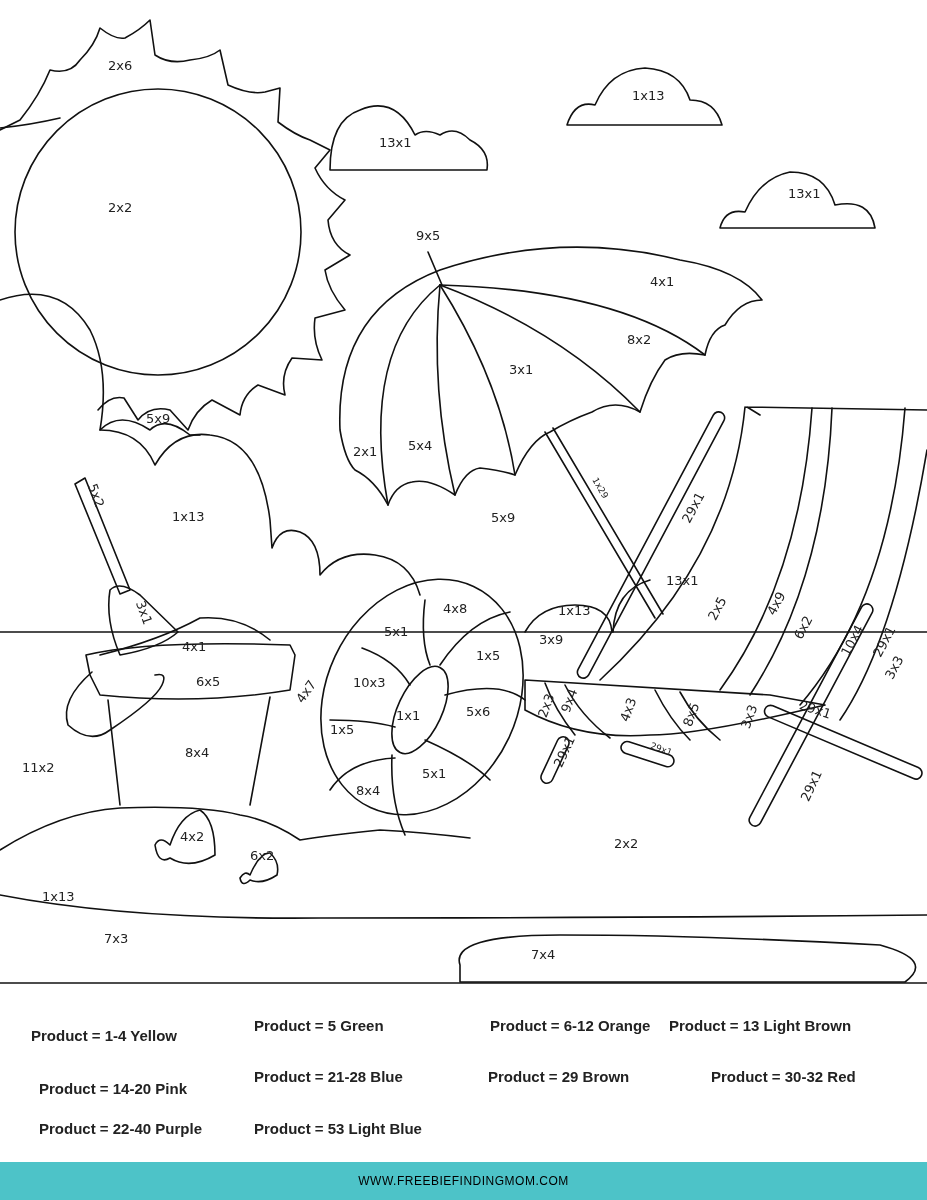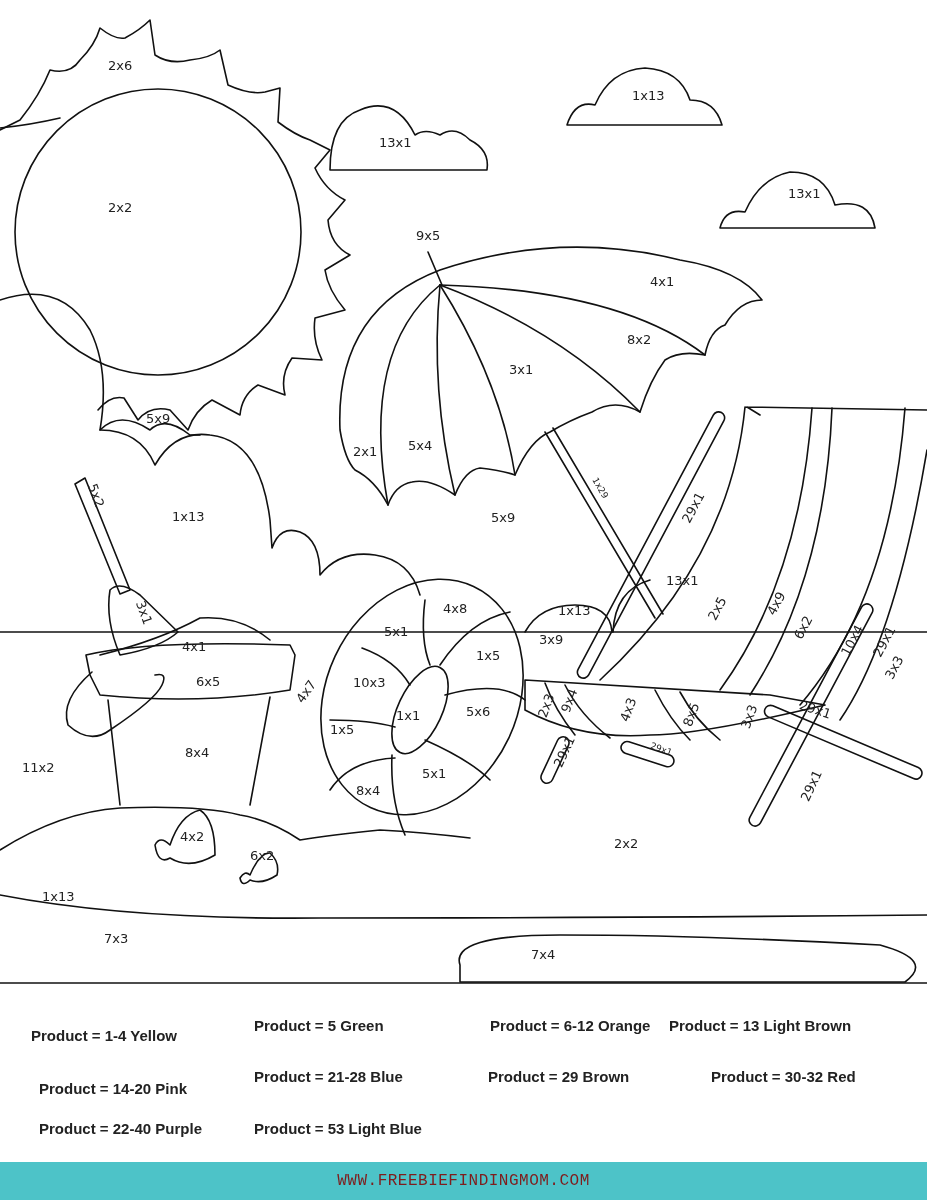--- a/index.html
+++ b/index.html
@@ -4,21 +4,21 @@
 <style>
   html,body{margin:0;padding:0;background:#fff;}
   body{width:927px;height:1200px;position:relative;overflow:hidden;font-family:"Liberation Sans",sans-serif;}
   #scene{position:absolute;left:0;top:0;width:927px;height:985px;}
   #scene svg{position:absolute;left:0;top:0;}
   .lbl{position:absolute;font-family:"DejaVu Sans",sans-serif;font-size:13px;color:#222;white-space:nowrap;transform-origin:center center;}
   .lbl.sm{font-size:9px;}
   #legend{position:absolute;left:0;top:990px;width:927px;height:170px;}
   .leg{position:absolute;font-family:"Liberation Sans",sans-serif;font-weight:bold;font-size:15px;color:#222;white-space:nowrap;}
   #footer{position:absolute;left:0;top:1162px;width:927px;height:38px;background:#4dc3c8;display:flex;align-items:center;justify-content:center;}
-  #footer span{color:#7f1d1d;font-family:Liberation Mono, monospace;font-size:16px;letter-spacing:0.5px;}
+  #footer span{color:#000000;font-family:Liberation Sans, sans-serif;font-size:12px;letter-spacing:0.5px;}
 </style>
 </head>
 <body>
 
 <div id="scene">
   <svg width="927" height="985" viewBox="0 0 927 985" fill="none" stroke="#111" stroke-width="1.6" stroke-linejoin="round" stroke-linecap="round">
 
     <path d="M0,130 L20,120 Q40,95 50,70 Q70,75 80,60 Q95,45 100,28 Q115,40 125,38 Q140,30 150,20 L155,55 Q170,65 190,60 Q210,58 220,50 L228,85 Q250,95 265,92 L280,88 L278,122 Q295,135 310,140 L330,150 L315,168 Q325,190 345,200 L328,220 Q330,245 350,255 L325,270 Q328,290 345,310 L315,318 Q312,340 322,360 L292,358 Q280,375 285,395 L258,385 Q242,395 240,415 L212,400 Q195,410 188,430 L170,410 Q150,405 138,420 L124,398 Q110,395 98,410"></path>
 
     <circle cx="158" cy="232" r="143"></circle>

